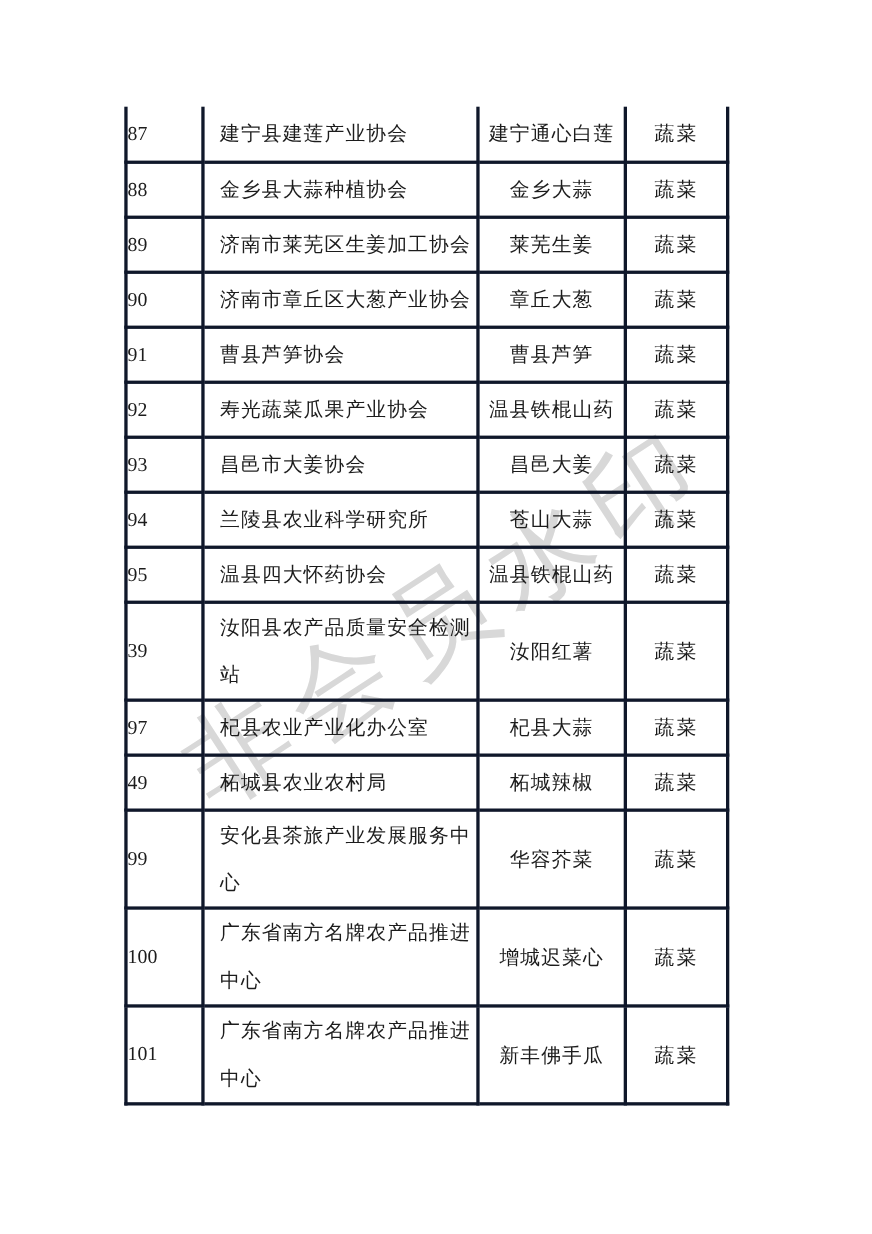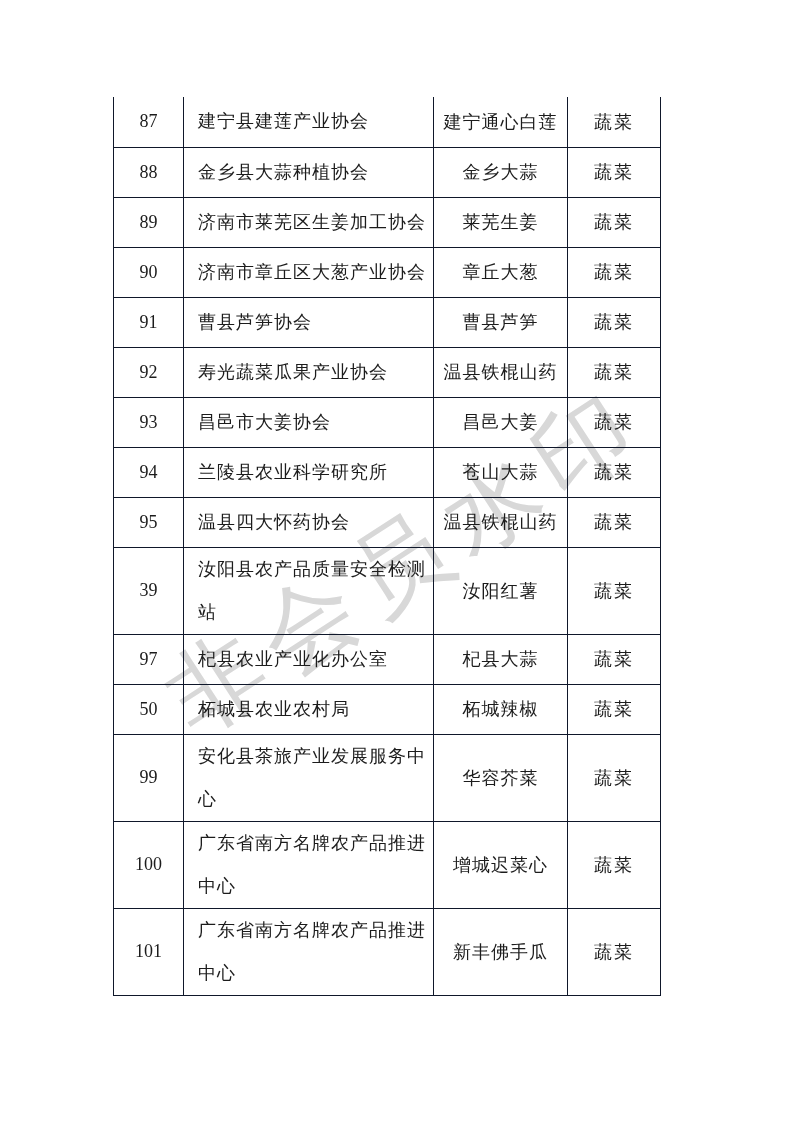--- a/index.html
+++ b/index.html
@@ -35,31 +35,30 @@
     border-collapse: collapse;
     table-layout: fixed;
     z-index: 1;
     color: #1c1c1c;
   }
   col.c-no   { width: 70px; }
   col.c-org  { width: 250px; }
   col.c-prod { width: 134px; }
   col.c-cat  { width: 93px; }
   td {
-    border: 1px solid #0f172a;
+    border: 3px solid #0f172a;
     font-size: 18px;
     padding: 0;
     vertical-align: middle;
     background: transparent;
   }
   tr { height: 50px; }
   tr.tall { height: 85px; }
   tr:first-child td { border-top: none; }
   td.num {
-    text-align: center;
     letter-spacing: 0;
   }
   td.org {
     text-align: left;
     padding-left: 14px;
     padding-right: 0;
     letter-spacing: 1px;
     line-height: 43px;
     white-space: pre-line;
   }
@@ -147,21 +146,21 @@
     <td class="prod">汝阳红薯</td>
     <td class="cat">蔬菜</td>
   </tr>
         <tr>
     <td class="num">97</td>
     <td class="org">杞县农业产业化办公室</td>
     <td class="prod">杞县大蒜</td>
     <td class="cat">蔬菜</td>
   </tr>
         <tr>
-    <td class="num">50</td>
+    <td class="num">49</td>
     <td class="org">柘城县农业农村局</td>
     <td class="prod">柘城辣椒</td>
     <td class="cat">蔬菜</td>
   </tr>
         <tr class="tall">
     <td class="num">99</td>
     <td class="org">安化县茶旅产业发展服务中
 心</td>
     <td class="prod">华容芥菜</td>
     <td class="cat">蔬菜</td>

